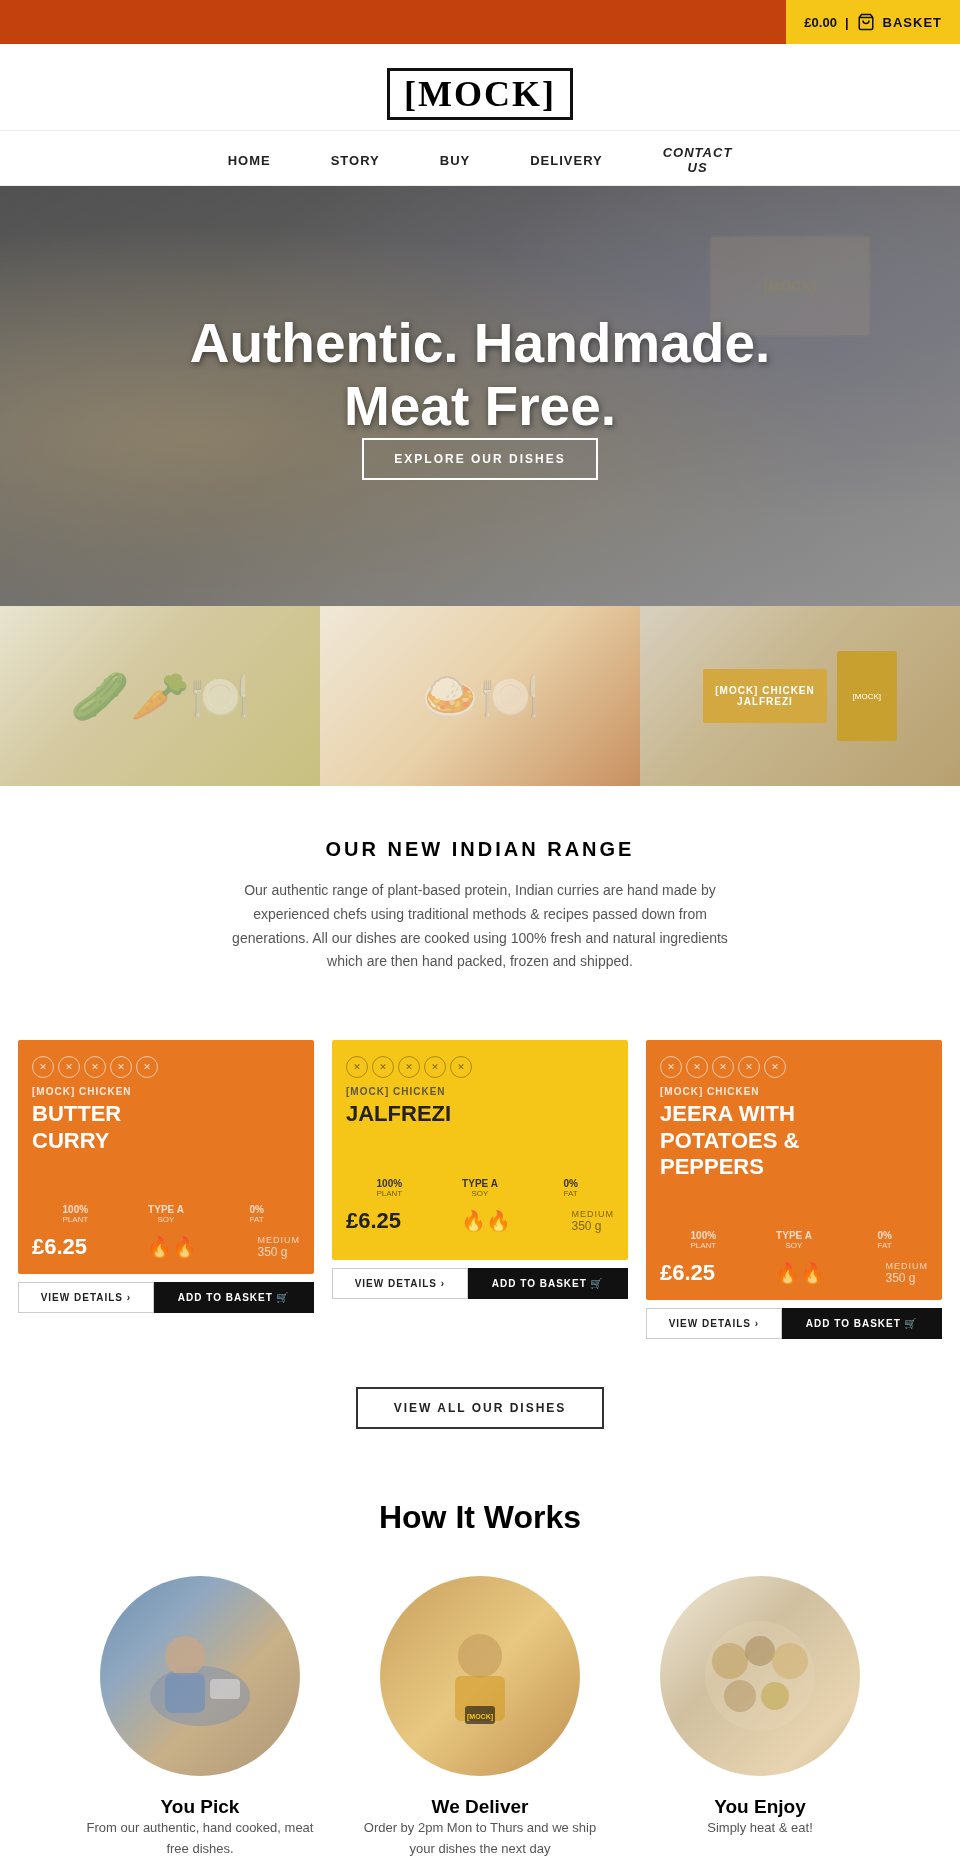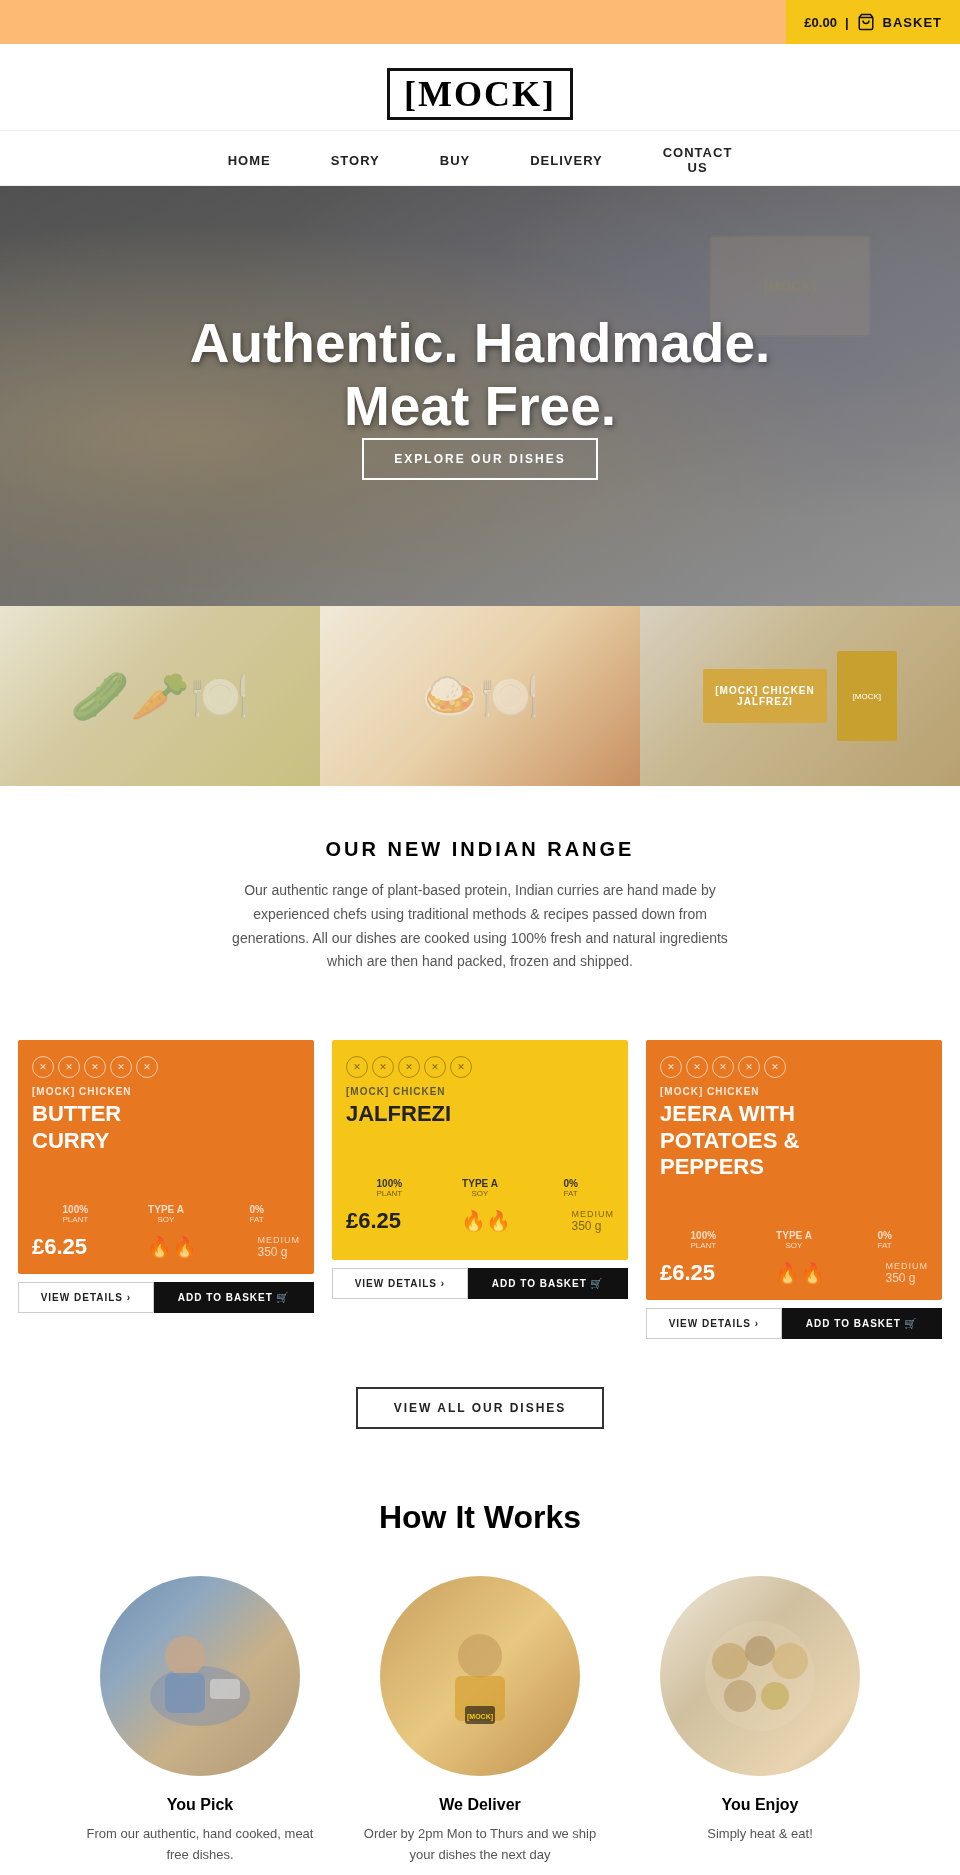--- a/index.html
+++ b/index.html
@@ -1,20 +1,20 @@
 <!DOCTYPE html>
 <html><head>
   <meta charset="utf-8">
   <style>
     * { box-sizing: border-box; margin: 0; padding: 0; }
     body { font-family: Arial, sans-serif; background: #fff; width: 960px; margin: 0 auto; }
 
     
     .top-bar {
-      background: #fdba74;
+      background: #c2410c;
       display: flex;
       justify-content: flex-end;
       align-items: stretch;
       height: 44px;
     }
     .basket-area {
       display: flex;
       align-items: center;
       background: #f5c518;
       padding: 0 18px;
@@ -348,23 +348,22 @@
       background: linear-gradient(135deg, #7090b0 0%, #90a8c0 30%, #c8b088 60%, #b09878 100%);
     }
     .how-circle-2 {
       background: linear-gradient(135deg, #c8a060 0%, #e8c880 50%, #c09050 100%);
     }
     .how-circle-3 {
       background: linear-gradient(135deg, #f0e8d8 0%, #d0c0a0 40%, #e8d4b0 80%, #c8b890 100%);
     }
 
     .how-step-title {
-      font-size: 16px;
+      font-size: 19px;
       font-weight: 700;
-      margin-bottom: 10px;
     }
     .how-step-desc {
       font-size: 13px;
       color: #555;
       line-height: 1.6;
     }
 
     
     .cooking-methods {
       display: flex;
@@ -400,21 +399,21 @@
 
 <header class="header">
   <div class="logo-bracket">[MOCK]</div>
 </header>
 
 <nav class="nav">
   <a href="#">HOME</a>
   <a href="#">STORY</a>
   <a href="#">BUY</a>
   <a href="#">DELIVERY</a>
-  <a href="#" style="text-align:center;">CONTACT<br>US</a>
+  <a href="#" style="text-align:center;font-style:italic;">CONTACT<br>US</a>
 </nav>
 
 <section class="hero">
   <div class="hero-kitchen-bg"></div>
 
   <svg style="position:absolute;right:80px;top:40px;opacity:0.15;z-index:1;" width="180" height="120" viewBox="0 0 180 120">
     <rect x="10" y="10" width="160" height="100" rx="4" fill="#c8b080" stroke="#a09060" stroke-width="2"></rect>
     <text x="90" y="65" text-anchor="middle" fill="#f5c518" font-size="14" font-weight="900">[MOCK]</text>
   </svg>
   <div class="hero-text">

